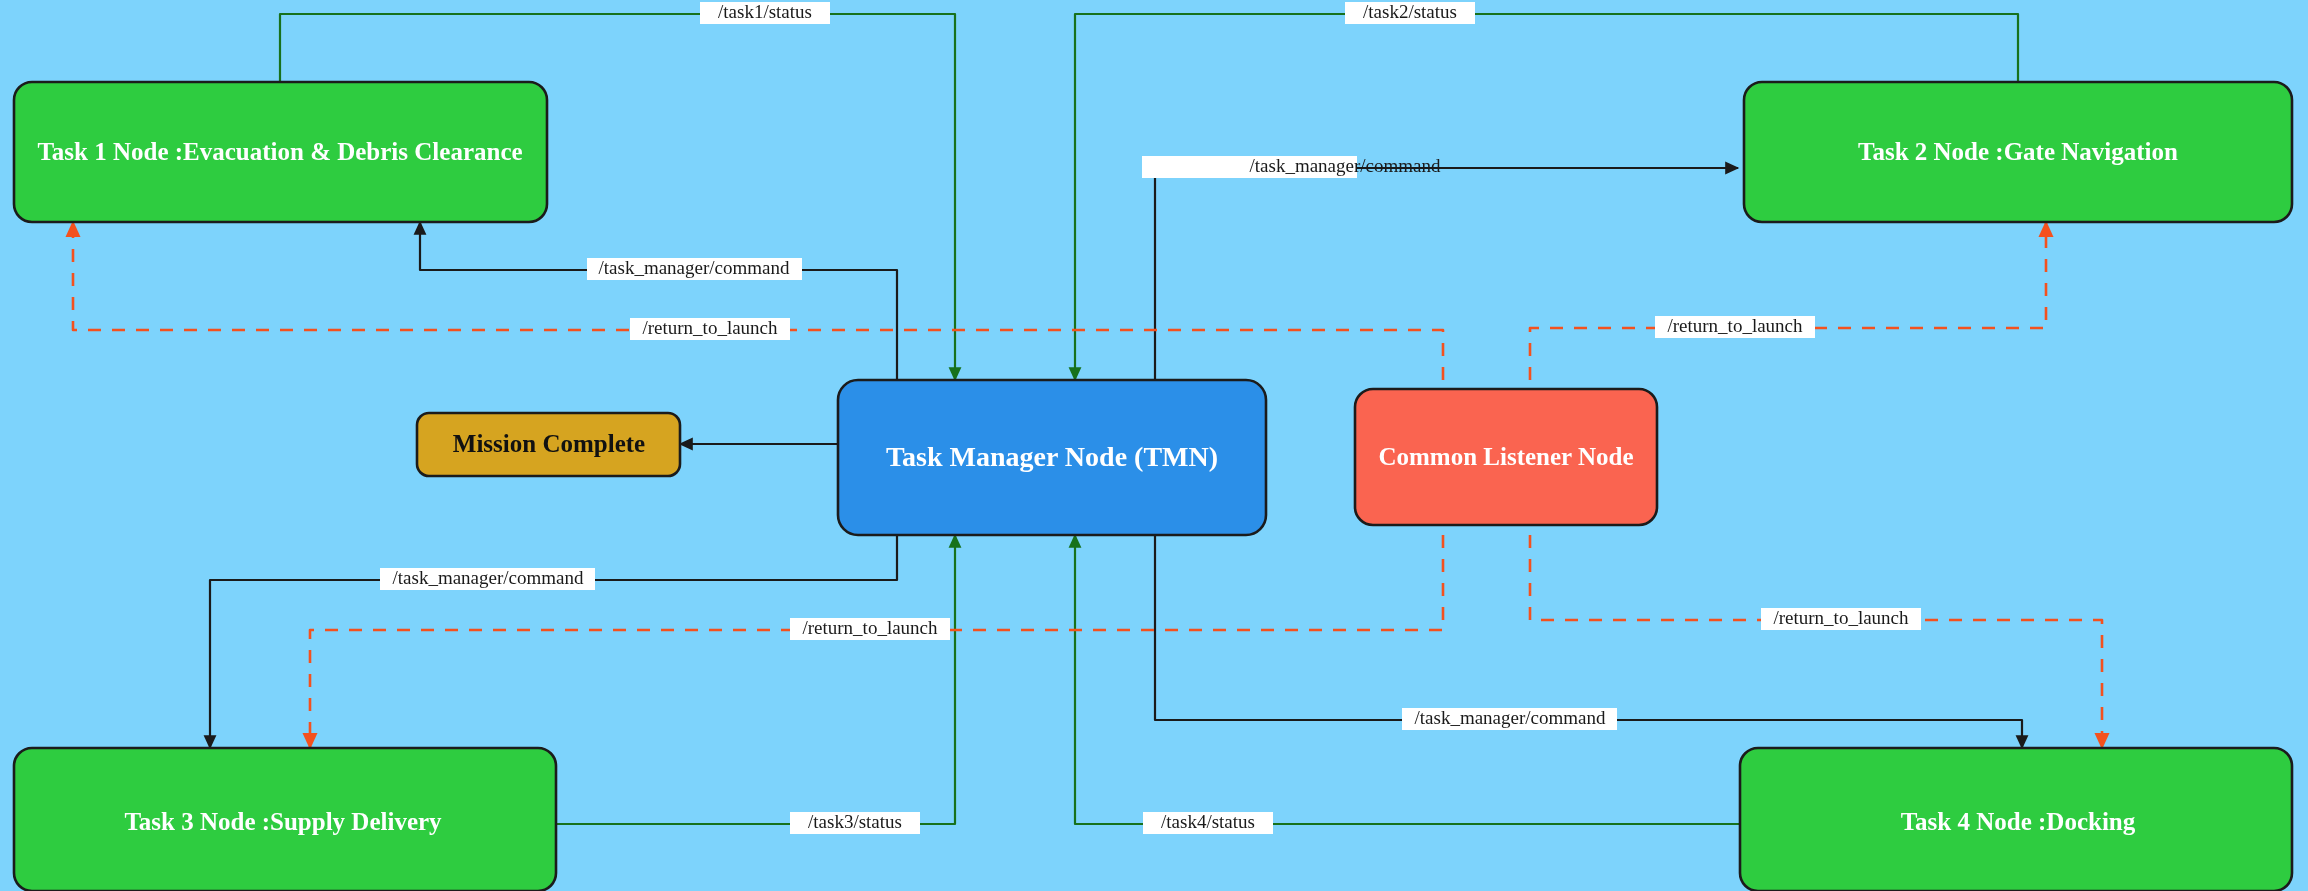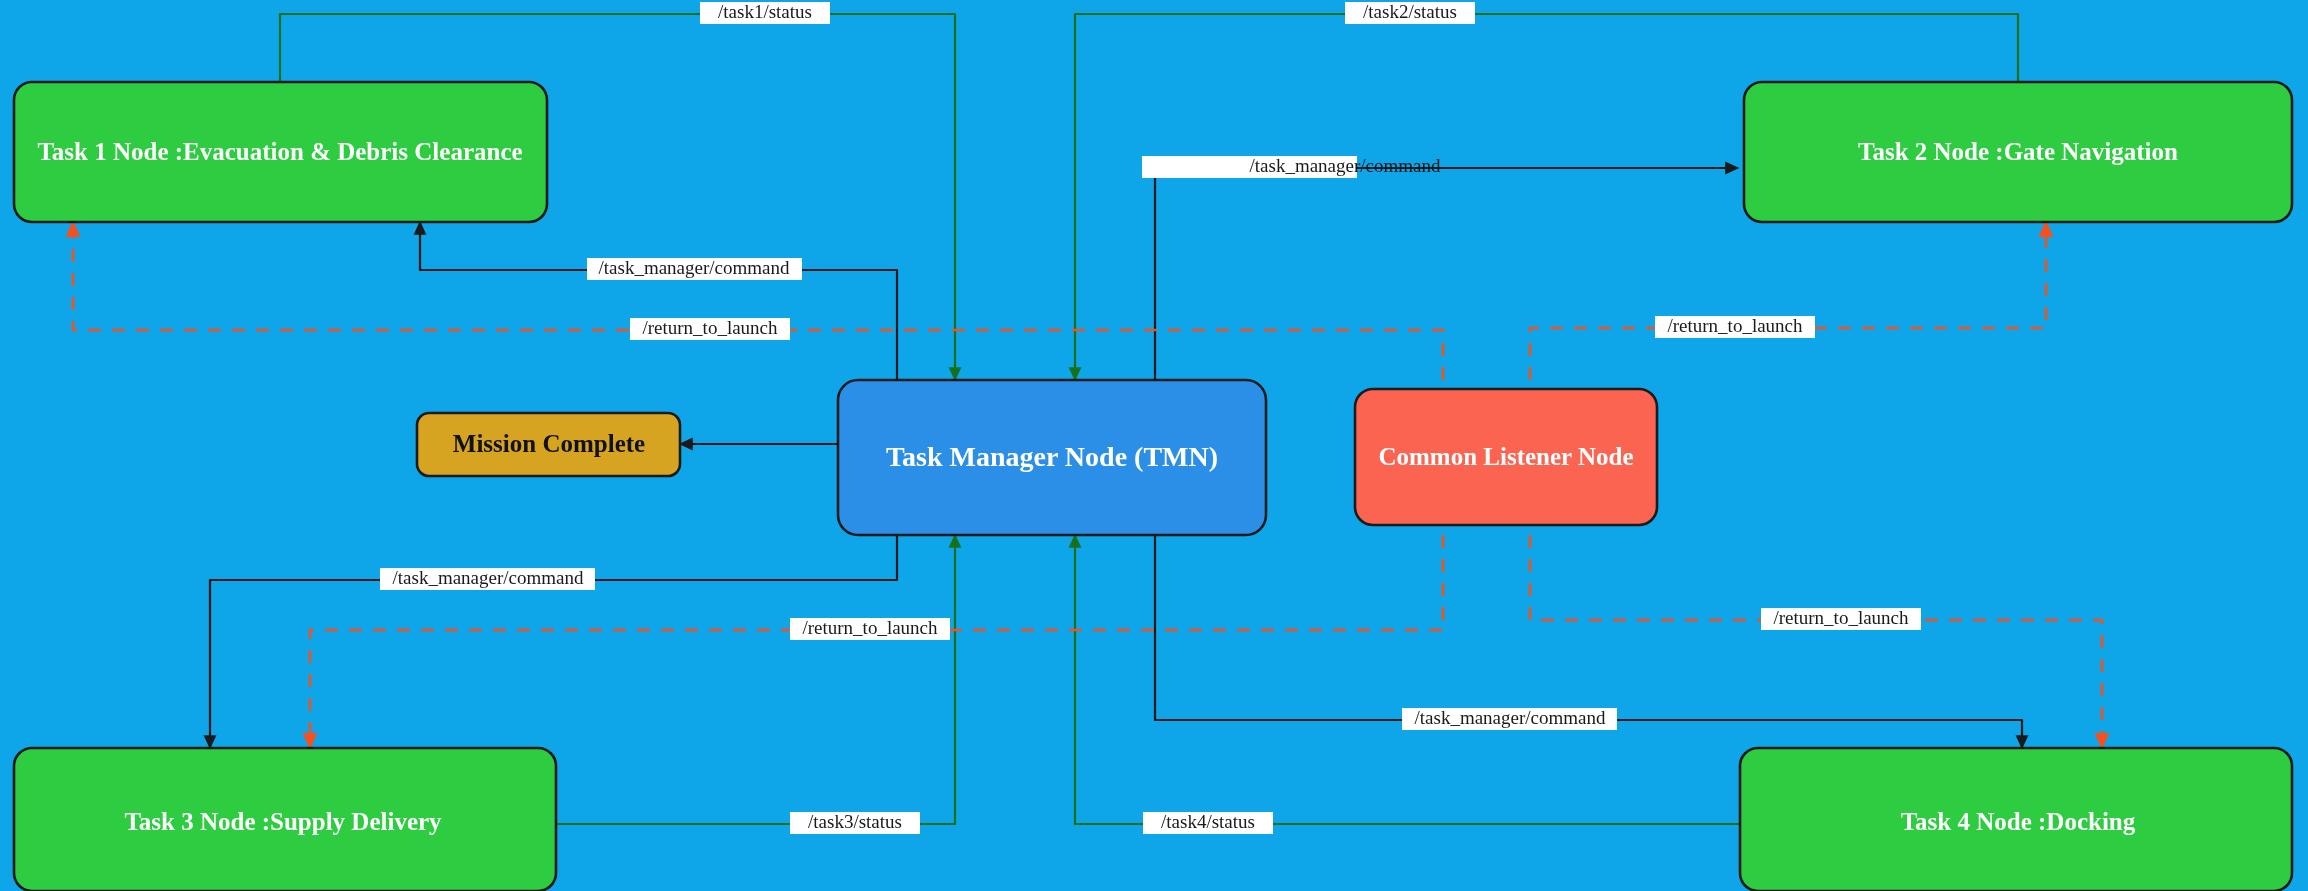--- a/index.html
+++ b/index.html
@@ -10,21 +10,21 @@
   body {
     width: 2308px;
     height: 891px;
     overflow: hidden;
     font-family: "Liberation Serif", "DejaVu Serif", serif;
   }
   #diagram-root {
     position: relative;
     width: 2308px;
     height: 891px;
-    background: #0ea5e9;
+    background: #7dd3fc;
   }
   svg.diagram {
     display: block;
     width: 2308px;
     height: 891px;
   }
   .node-label {
     font-family: "Liberation Serif", "DejaVu Serif", serif;
     font-weight: bold;
     font-size: 25px;

